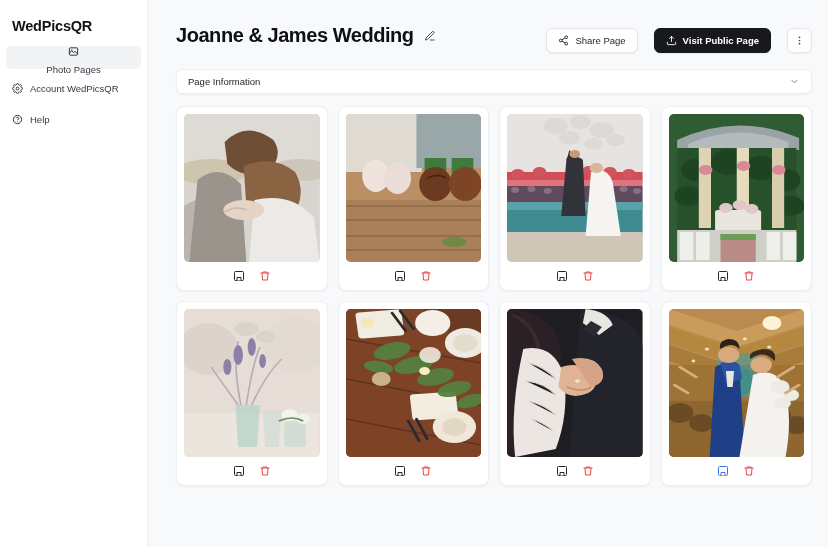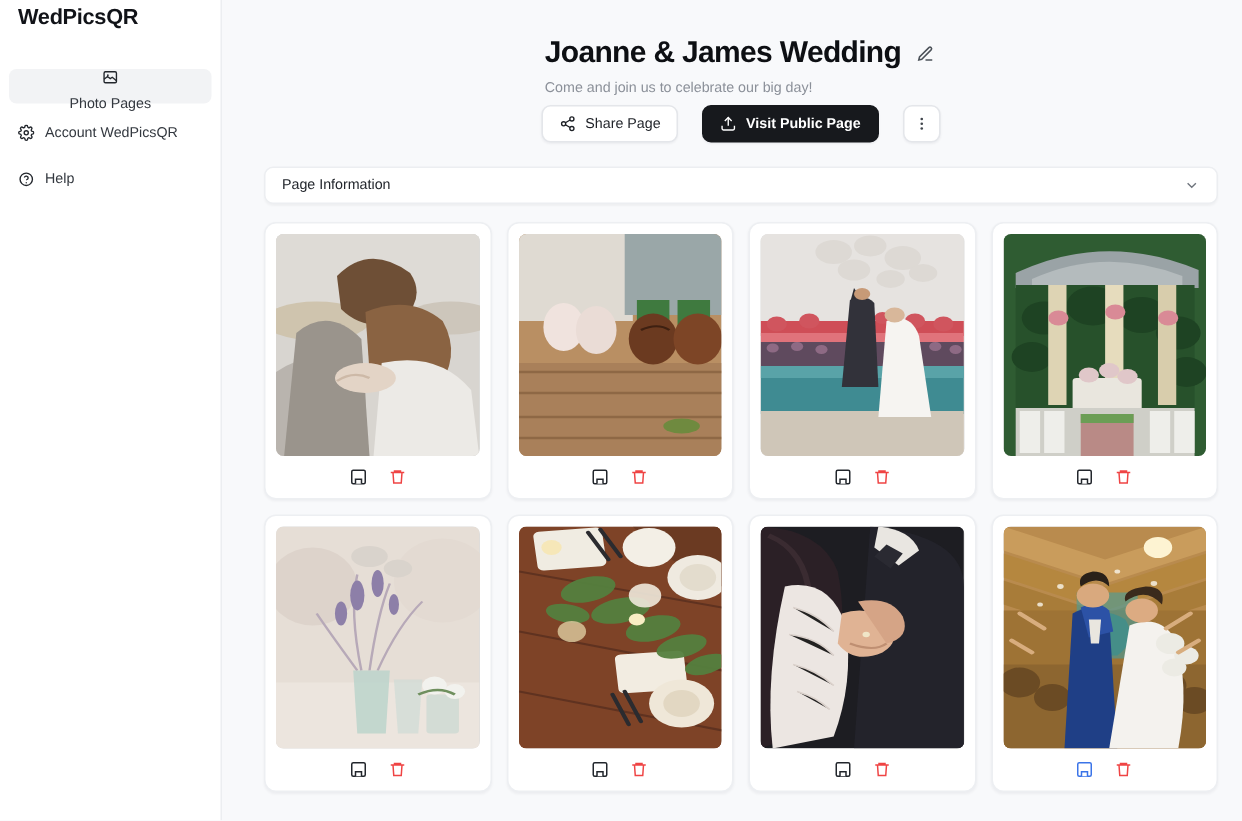--- a/index.html
+++ b/index.html
@@ -15,40 +15,40 @@
   .sidebar {
     width: 148px; height: 547px;
     background: #ffffff;
     border-right: 1px solid #eceef1;
     flex: 0 0 148px;
     padding: 0;
   }
   .brand {
     font-size: 14.5px; font-weight: bold; color: #111318;
     letter-spacing: -0.2px;
-    padding: 4px 0 0 12px;
+    padding: 18px 0 0 12px;
     height: 42px;
   }
   .nav { padding: 4px 6px 0 6px; }
   .nav-item {
     display: flex; align-items: center; gap: 7px;
     height: 23px; padding: 0 6px;
     border-radius: 5px;
     font-size: 9.5px; color: #33383f;
     margin-bottom: 8px;
     cursor: pointer;
   }
   .nav-item.active { background: #f2f3f5; flex-direction: column; }
   .nav-ico { width: 11px; height: 11px; flex: 0 0 11px; display: block; color: #22262c; }
   .nav-ico svg { width: 11px; height: 11px; display: block; }
 
   
   .main { flex: 1; height: 547px; padding: 22px 16px 0 28px; overflow: hidden; }
 
-  .head-row { display: flex; align-items: center; justify-content: space-between; flex-direction: column; }
+  .head-row { display: flex; align-items: flex-start; justify-content: space-between; }
   .title-wrap { padding-top: 2px; }
   .title-line { display: flex; align-items: center; gap: 9px; }
   .page-title {
     font-size: 20px; font-weight: bold; color: #0d0f13; letter-spacing: -0.45px;
   }
   .edit-btn {
     width: 15px; height: 15px; color: #4b5158; cursor: pointer;
     display: flex; align-items: center; justify-content: center;
   }
   .edit-btn svg { width: 12px; height: 12px; display: block; }
@@ -162,21 +162,20 @@
       <div class="title-wrap">
         <div class="title-line">
           <h1 class="page-title">Joanne &amp; James Wedding</h1>
           <span class="edit-btn">
             <svg viewBox="0 0 24 24" fill="none" stroke="currentColor" stroke-width="2">
               <path d="M12 20h9"></path>
               <path d="M16.5 3.5a2.12 2.12 0 0 1 3 3L7 19l-4 1 1-4z"></path>
             </svg>
           </span>
         </div>
-        <div class="subtitle">Come and join us to celebrate our big day!</div>
       </div>
 
       <div class="actions">
         <button class="btn">
           <span>
             <svg viewBox="0 0 24 24" fill="none" stroke="currentColor" stroke-width="2">
               <circle cx="18" cy="5" r="3"></circle>
                 <circle cx="6" cy="12" r="3"></circle>
                 <circle cx="18" cy="19" r="3"></circle>
               <path d="M8.6 13.5l6.8 4M15.4 6.5l-6.8 4"></path>

